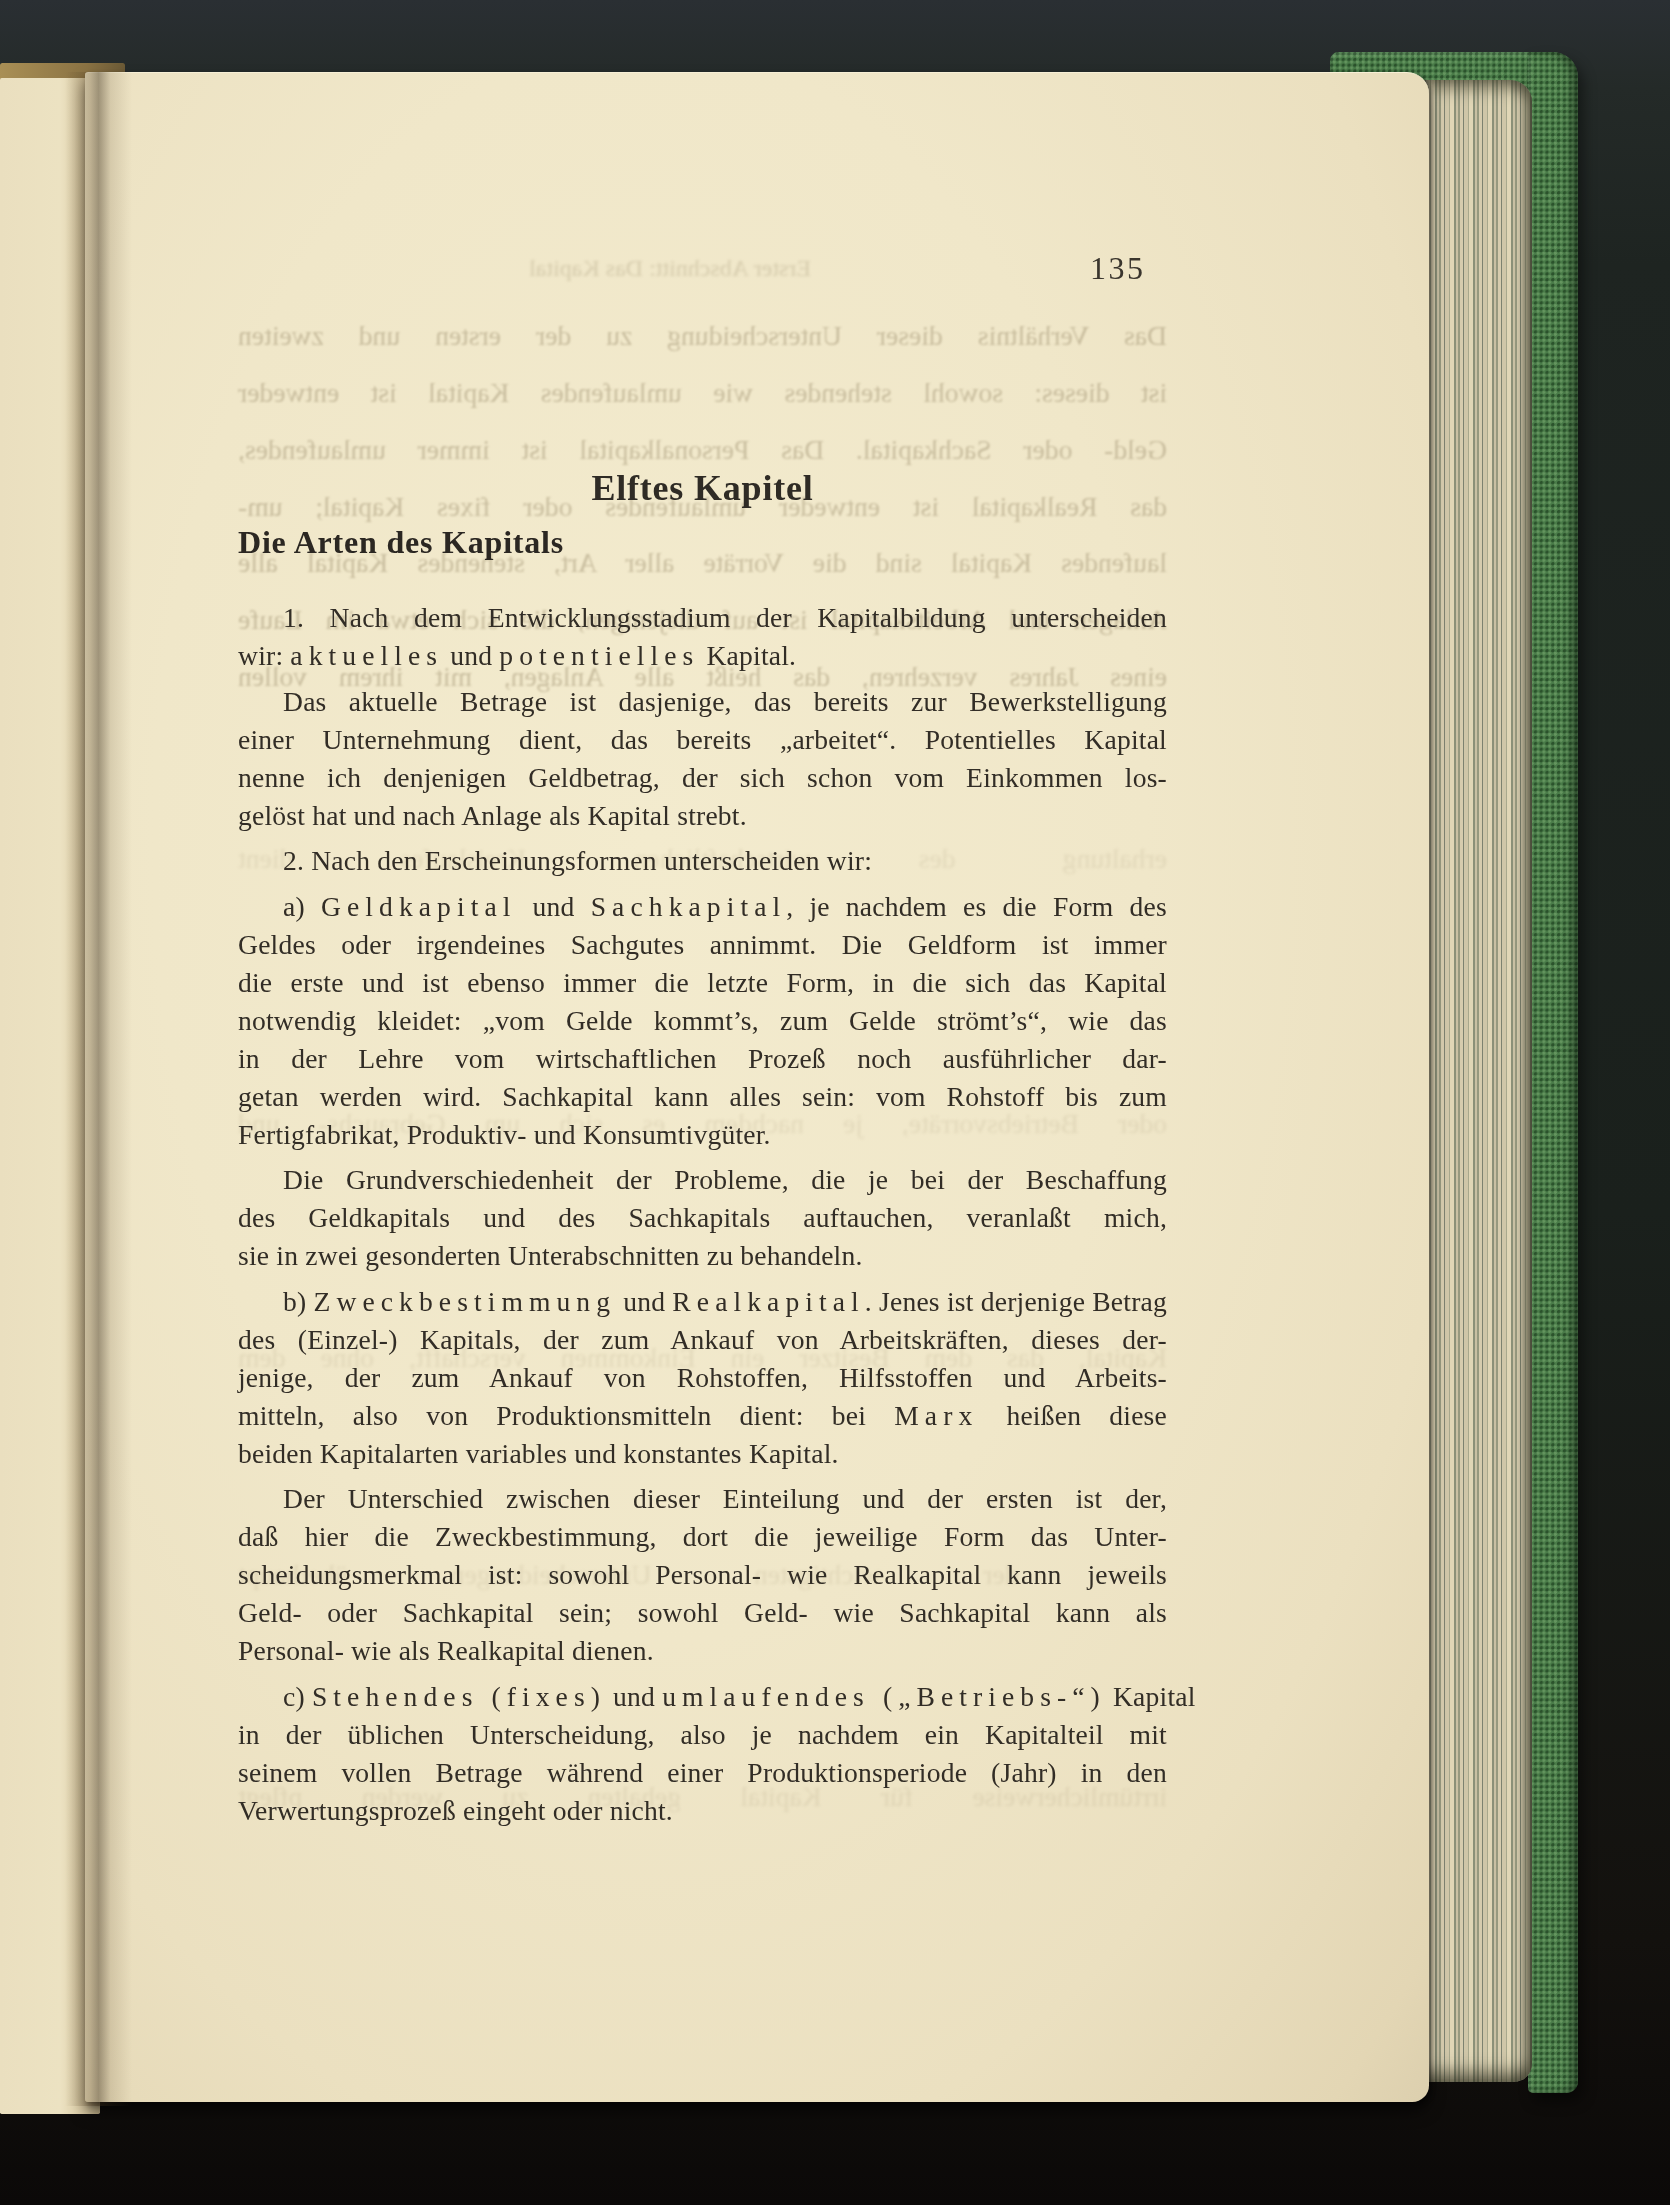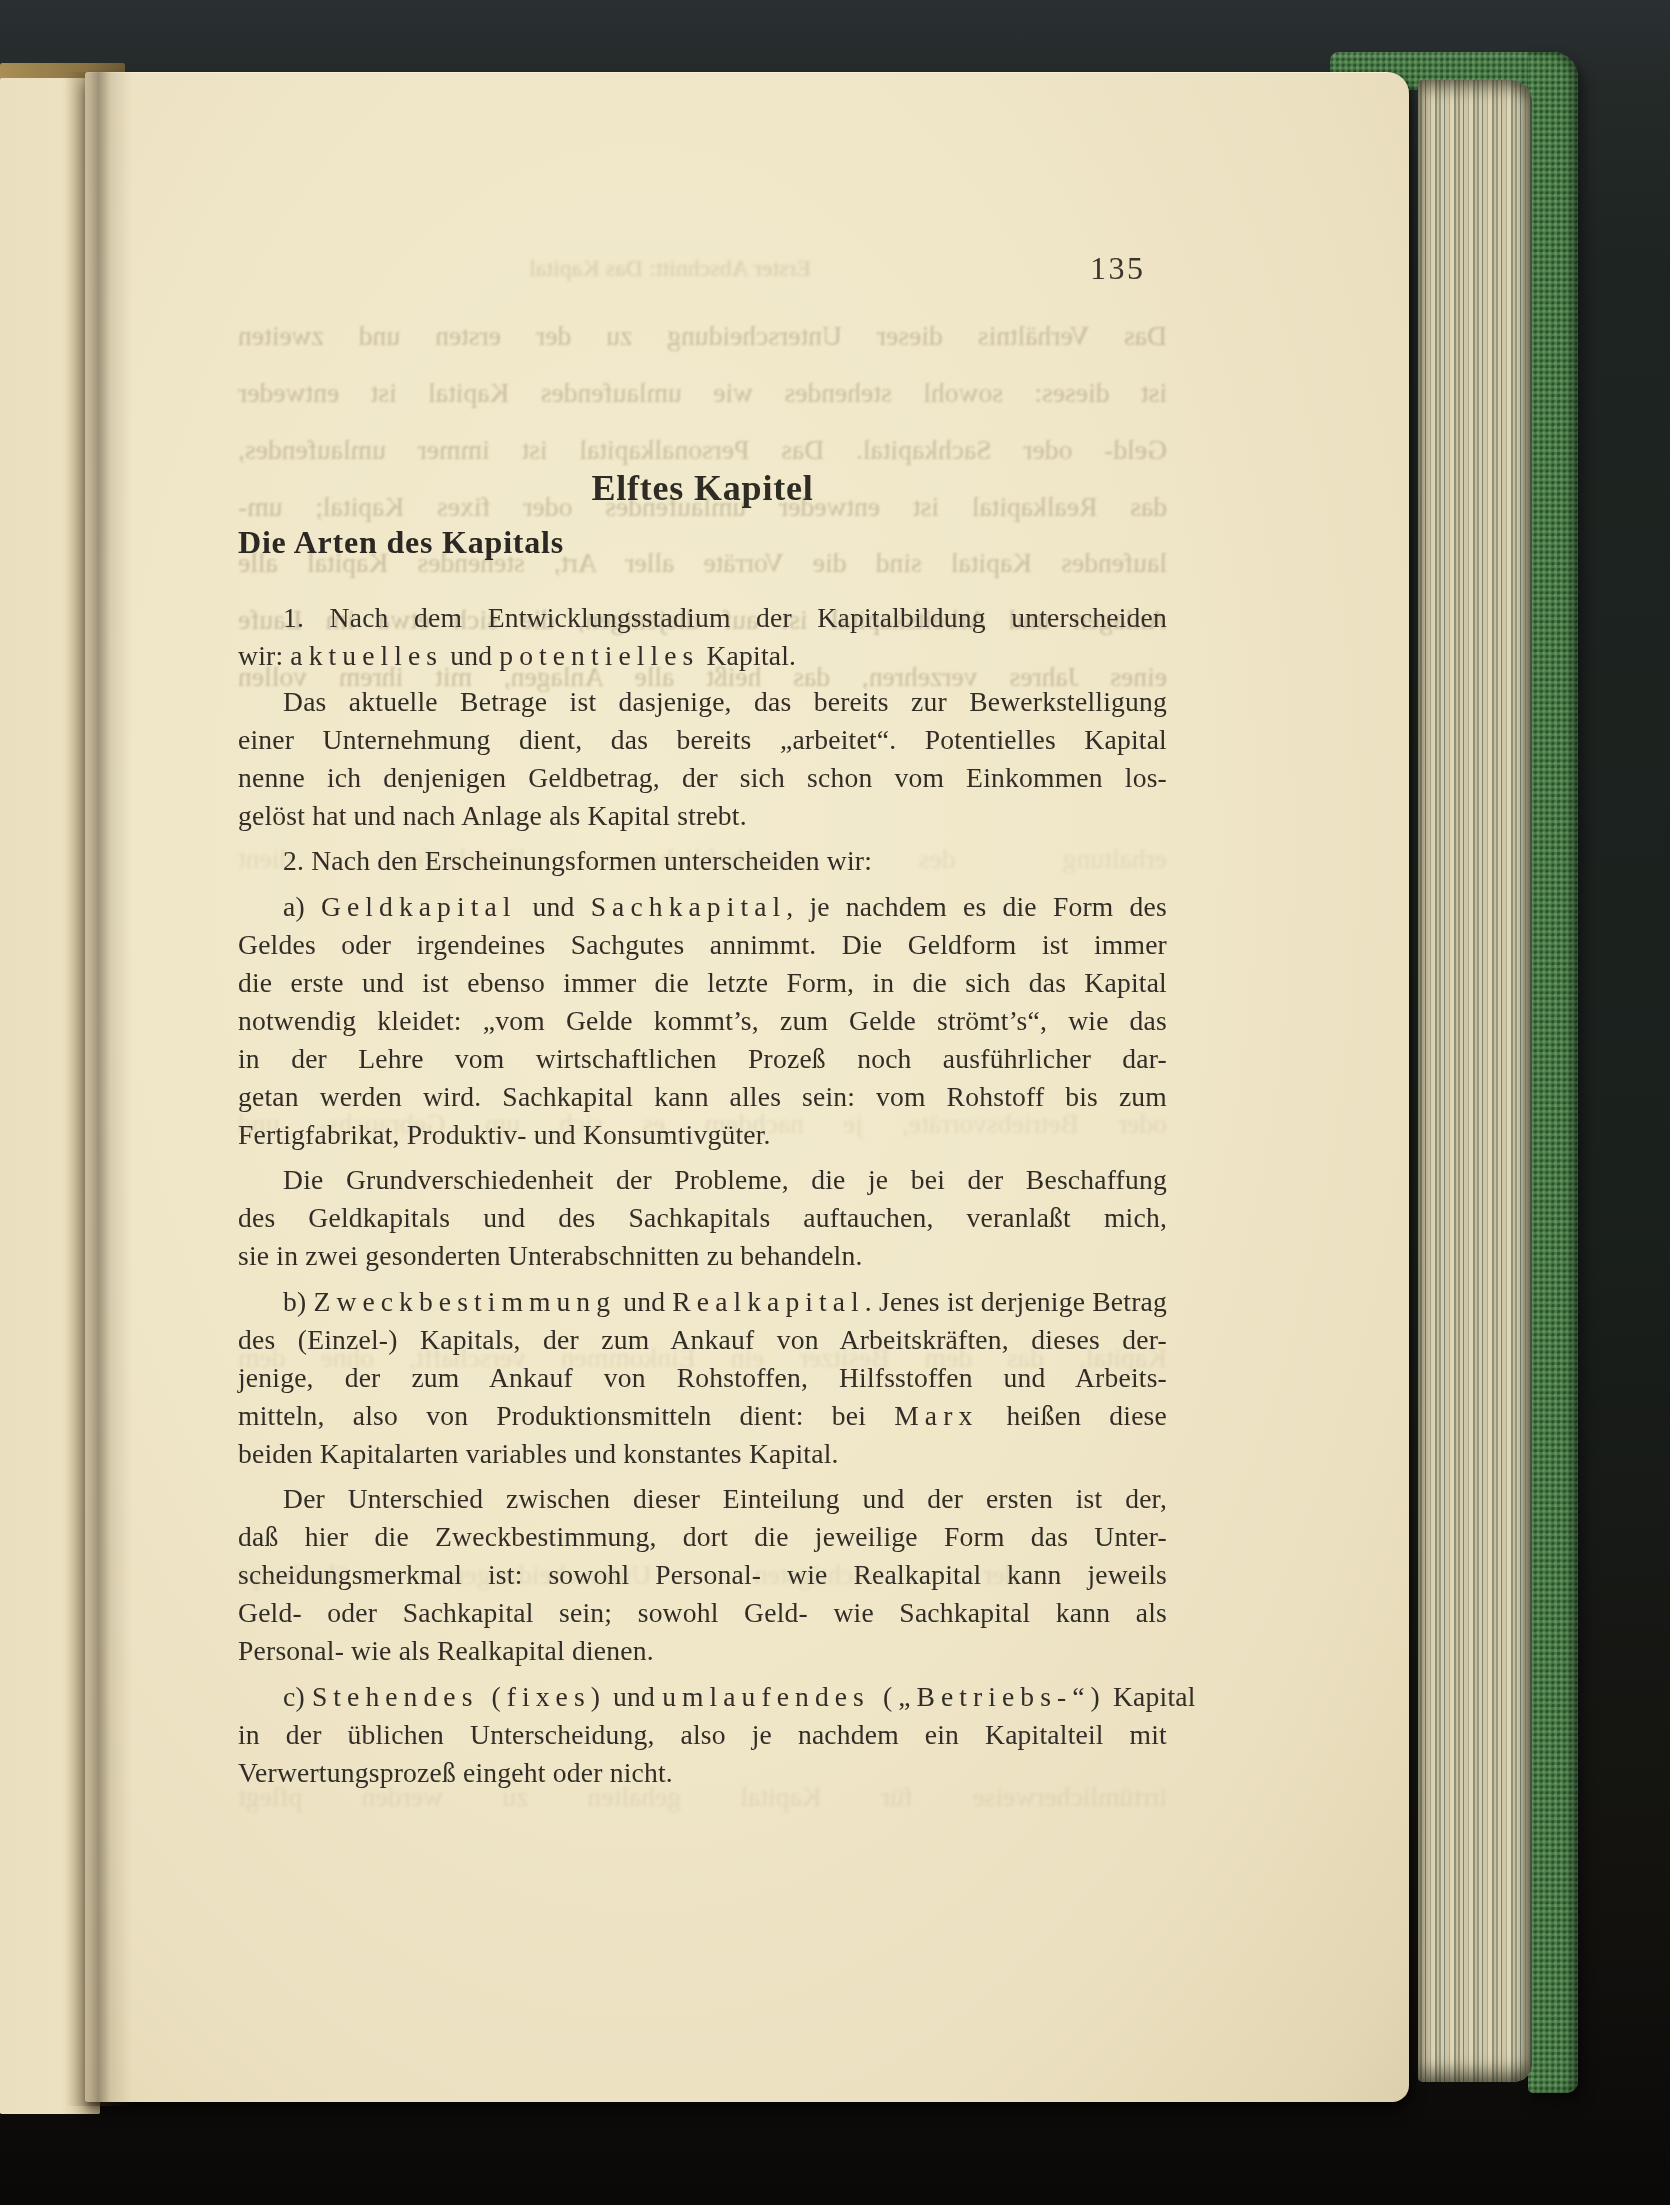--- a/index.html
+++ b/index.html
@@ -27,21 +27,21 @@
     box-shadow:inset 0 10px 13.4px rgba(55,55,38,.5), inset 0 -11.7px 15px rgba(40,40,25,.55), inset -7.5px 0 8.4px rgba(30,35,25,.4);}
   
   .page-sliver{position:absolute;left:0;top:78px;width:100px;height:2036px;border-radius:1.7px;
     background:linear-gradient(90deg,#eadfbf 0%,#ece2c2 60%,#d9c9a2 86%,#bfae86 100%);}
   .gutter-shadow{position:absolute;left:65px;top:72px;width:67px;height:2034px;pointer-events:none;z-index:7;
     background:linear-gradient(90deg,rgba(90,70,40,0) 0%,rgba(90,70,40,.32) 38%,rgba(58,44,24,.44) 50%,rgba(90,70,40,.16) 68%,rgba(90,70,40,0) 100%);}
   
   .page-main{position:absolute;left:85px;top:72px;width:1324px;height:2029px;z-index:5;
     border-radius:3.3px 22px 16.7px 3.3px;border-top:0.8px solid #f7efd6;
     background:radial-gradient(ellipse at 42% 38%, #f3ebce 0%, #f0e7c9 45%, #ebe0c0 75%, #e3d6b4 94%, #dccfae 100%);
-    box-shadow:0 10px 15px rgba(0,0,0,.55), 2.5px 2.5px 4.2px rgba(0,0,0,.3);}
+    box-shadow:0 10px 15px rgba(0,0,0,.55), 2.5px 2.5px 4.2px rgba(0,0,0,.3);padding-left:20px;}
   .pagenum{position:absolute;left:1005px;top:177px;font-size:32px;letter-spacing:2.5px;color:#3a352d;}
   
   .ghost-layer{position:absolute;inset:0;overflow:hidden;pointer-events:none;}
   .ghost-line{position:absolute;left:153px;width:929px;font-size:27.6px;color:#8d7e5d;opacity:.40;
     filter:blur(1.3px);transform:scaleX(-1);text-align:justify;text-align-last:justify;white-space:nowrap;}
   .ghost-line.faint{opacity:.15;filter:blur(1.8px);}
   .ghost-header{position:absolute;left:351px;top:182px;width:468px;font-size:24px;color:#8d7e5d;opacity:.28;
     filter:blur(1.7px);transform:scaleX(-1);text-align:center;white-space:nowrap;}
   
   .kicker{position:absolute;left:153px;top:394px;width:929px;text-align:center;
@@ -127,20 +127,21 @@
         <div class="para">
           <div class="bline first"><span>Der Unterschied zwischen dieser Einteilung und der ersten ist der,</span></div>
           <div class="bline"><span>daß hier die Zweckbestimmung, dort die jeweilige Form das Unter-</span></div>
           <div class="bline"><span>scheidungsmerkmal ist: sowohl Personal- wie Realkapital kann jeweils</span></div>
           <div class="bline"><span>Geld- oder Sachkapital sein; sowohl Geld- wie Sachkapital kann als</span></div>
           <div class="bline last"><span>Personal- wie als Realkapital dienen.</span></div>
         </div>
         <div class="para">
           <div class="bline first"><span>c) </span><span class="sp">Stehendes (fixes)</span><span> und </span><span class="sp">umlaufendes („Betriebs-“)</span><span> Kapital</span></div>
           <div class="bline"><span>in der üblichen Unterscheidung, also je nachdem ein Kapitalteil mit</span></div>
+          <div class="bline"><span>seinem vollen Betrage während einer Produktionsperiode (Jahr) in den</span></div>
           <div class="bline last"><span>Verwertungsprozeß eingeht oder nicht.</span></div>
         </div>
       </div>
   </div>
 
   <div class="gutter-shadow"></div>
 </div>
 
 
 </body></html>

